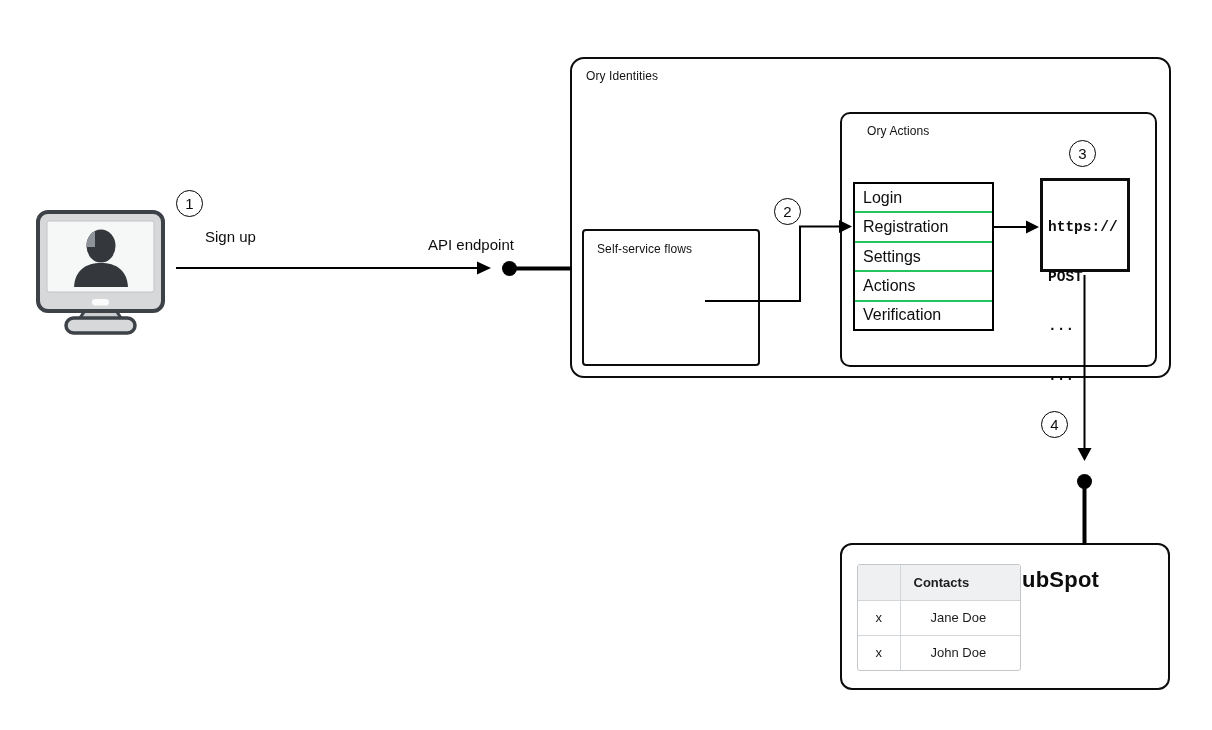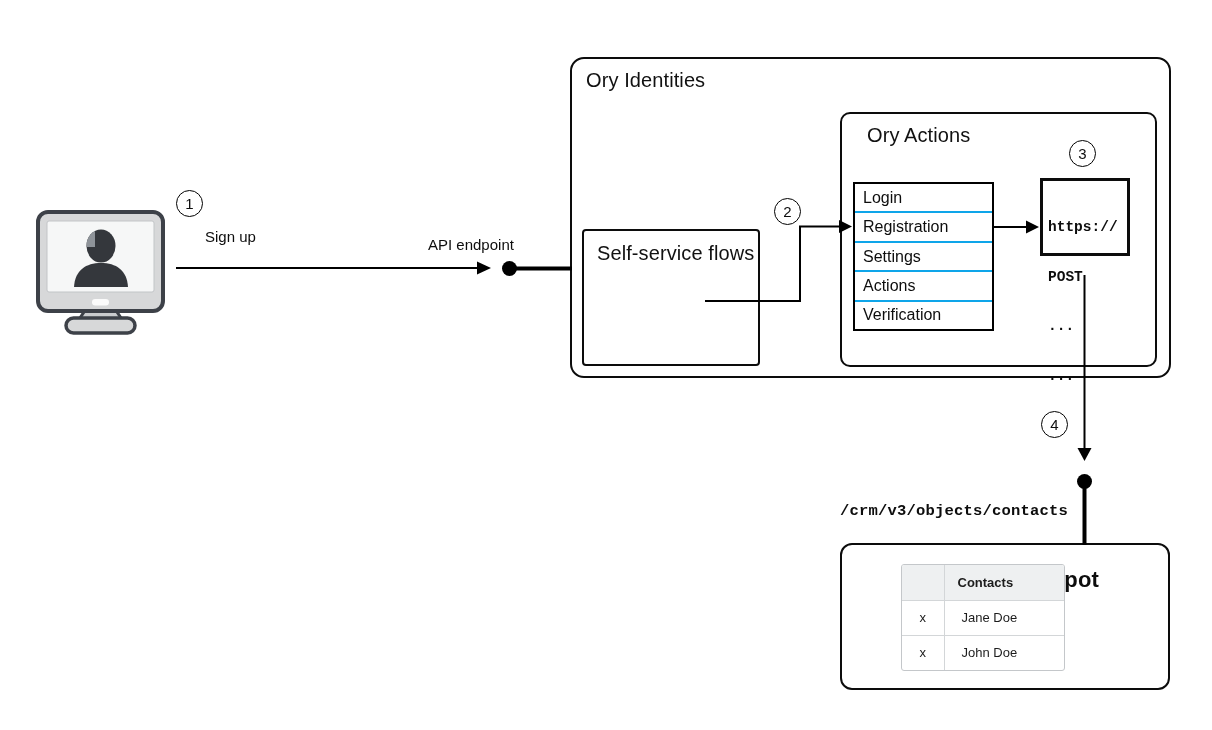--- a/index.html
+++ b/index.html
@@ -22,21 +22,21 @@
   
   .obox {
     position: absolute;
     background: #ffffff;
     border: 2.5px solid #0c0c0c;
     box-sizing: border-box;
     z-index: 1;
   }
   .obox .btitle {
     position: absolute;
-    font-size: 20px;
+    font-size: 12px;
     letter-spacing: 0.1px;
     color: #111111;
     white-space: nowrap;
   }
   
   .badge {
     position: absolute;
     width: 27px; height: 27px;
     border: 1.6px solid #000000;
     border-radius: 50%;
@@ -65,60 +65,59 @@
     box-sizing: border-box;
     background: #ffffff;
     display: flex; flex-direction: column;
     z-index: 3;
   }
   .frow {
     flex: 1;
     display: flex; align-items: center;
     padding-left: 8px;
     font-size: 16px;
-    border-bottom: 2px solid #0ea5e9;
+    border-bottom: 2px solid #22c55e;
     white-space: nowrap;
   }
   .frow:last-child { border-bottom: none; border-radius: 13px; }
   
   .codebox {
     position: absolute;
     left: 1040px; top: 178px;
-    width: 90px; height: 78px;
+    width: 90px; height: 94px;
     border: 3px solid #0c0c0c;
     box-sizing: border-box;
     background: #ffffff;
     padding: 5px 0 0 5px;
     font-size: 14.5px;
     line-height: 16.5px;
     z-index: 3;
     white-space: pre;
   }
   
   .ctable-wrap {
     position: absolute;
     left: 15px; top: 19px;
     border: 1px solid #c4c7ca;
     border-radius: 3px;
     overflow: hidden;
     background: #ffffff;
-    margin-left: 44px;
   }
   table.ctable { border-collapse: collapse; }
   .ctable th, .ctable td {
     box-sizing: border-box;
     font-family: "Liberation Sans", sans-serif;
     font-size: 13px;
     color: #1c1c1c;
     height: 35px;
     border: 1px solid #d3d6d8;
   }
   .ctable th { background: #eef0f1; font-weight: 700; text-align: left; padding-left: 13px; }
   .ctable td.mark { width: 42px; text-align: center; font-weight: 400; }
-  .ctable td.name { width: 120px; padding-left: 17px; font-weight: 400; }
+  .ctable td.name { width: 120px; padding-left: 30px; font-weight: 400; }
   .ctable th.mark-h { width: 42px; padding: 0; }
   .ctable th.name-h { width: 120px; }
   .ctable tr:first-child th { border-top: none; }
   .ctable tr th:first-child, .ctable tr td:first-child { border-left: none; }
   .ctable tr th:last-child, .ctable tr td:last-child { border-right: none; }
   .ctable tr:last-child td { border-bottom: none; }
   .hubspot-label {
     position: absolute;
     left: 164px; top: 22px; width: 160px;
     text-align: left;
@@ -165,21 +164,20 @@
     <rect x="62" y="96" width="17" height="6.5" rx="3.2" fill="#fbfbfb"></rect>
   </svg>
 
   <div class="badge" style="left:176px; top:190px;">1</div>
   <div class="badge" style="left:774px; top:198px;">2</div>
   <div class="badge" style="left:1069px; top:140px;">3</div>
   <div class="badge" style="left:1041px; top:411px;">4</div>
 
   <div class="lbl" style="left:205px; top:228px;">Sign up</div>
   <div class="lbl" style="left:428px; top:236px;">API endpoint</div>
-  <div class="lbl mono" style="left:840px; top:502px; font-size:15.5px; letter-spacing:0.2px;">/crm/v3/objects/contacts</div>
 
   <div class="obox" style="left:570px; top:57px; width:601px; height:321px; border-radius:14px;">
     <span class="btitle" style="left:14px; top:10px;">Ory Identities</span>
   </div>
 
   <div class="obox" style="left:582px; top:229px; width:178px; height:137px; border-width:2px; border-radius:4px; z-index:2;">
     <span class="btitle" style="left:13px; top:11px;">Self-service flows</span>
   </div>
 
   <div class="obox" style="left:840px; top:112px; width:317px; height:255px; border-radius:10px; z-index:2;">

